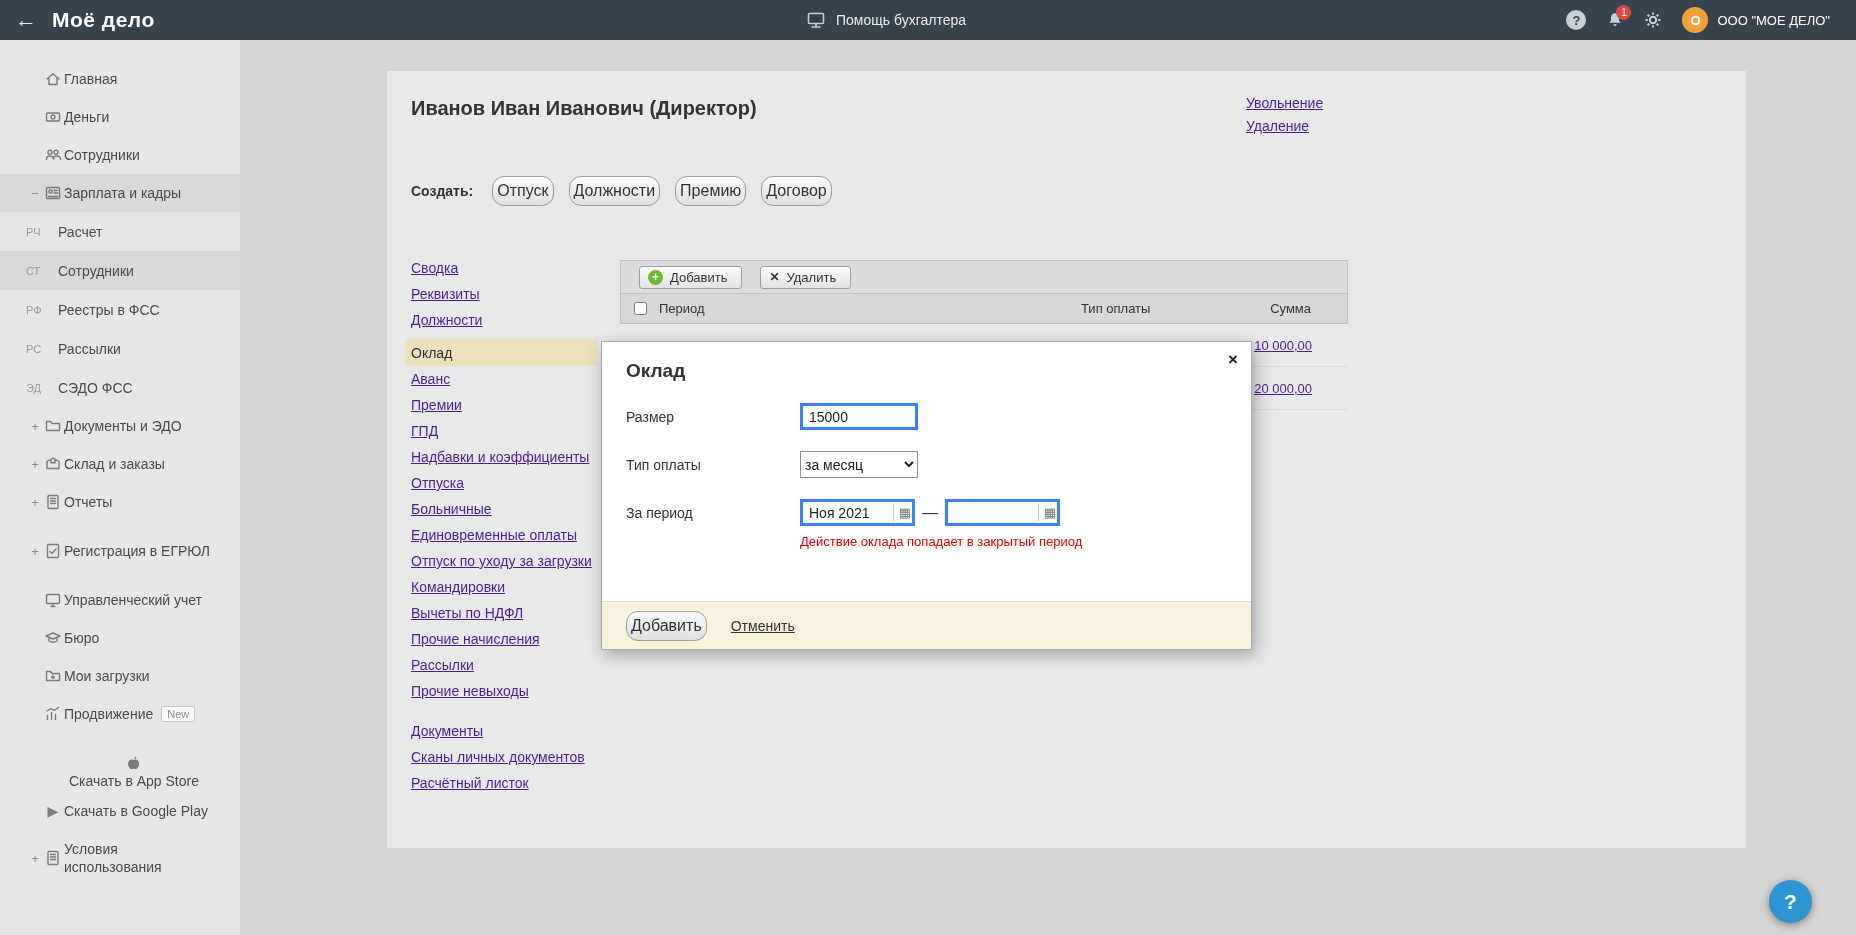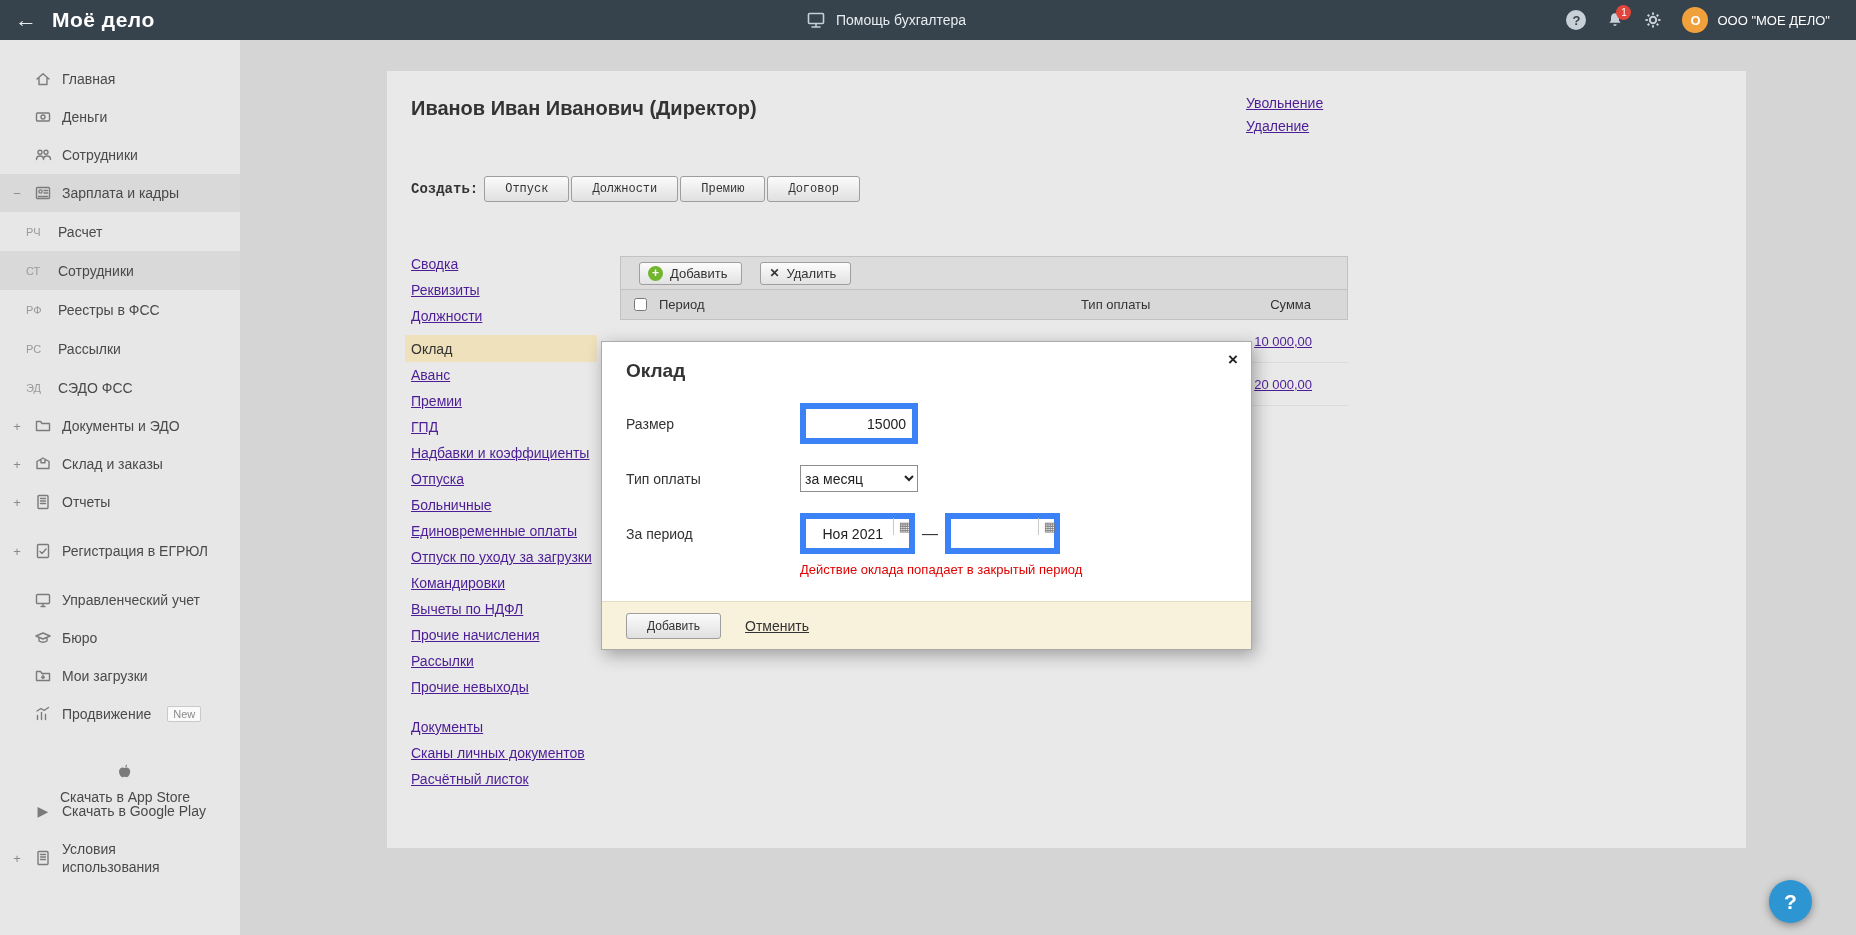--- a/index.html
+++ b/index.html
@@ -40,21 +40,21 @@
     font-size:13px; font-weight:bold; display:flex; align-items:center; justify-content:center;
   }
   .company { font-size:13px; color:#fff; }
 
   
   .sidebar {
     position:absolute; top:40px; left:0; bottom:0; width:240px;
     background:#E7E7E7; padding-top:20px; font-size:14px; color:#4A4A4A; z-index:10;
   }
   .side-item {
-    display:flex; align-items:center; height:38px; padding-left:10px; gap:8px; cursor:pointer;
+    display:flex; align-items:center; height:38px; padding-left:28px; cursor:pointer;
   }
   .side-item.tall { height:60px; }
   .side-item.tall2 { height:56px; }
   .side-item.active { background:#D9D9D9; }
   .expander { width:14px; font-size:13px; color:#8A8A8A; text-align:center; flex:none; }
   .icn { width:22px; flex:none; display:flex; justify-content:center; align-items:center; }
   .side-label { line-height:18px; }
   .wrap-label { width:155px; white-space:normal; }
   .new-badge {
     margin-left:8px; background:#FAFAFA; border:1px solid #C9C9C9; border-radius:2px;
@@ -69,25 +69,25 @@
   .glyph-icn { color:#7B7B7B; font-size:14px; }
 
   
   .card {
     position:absolute; left:387px; top:71px; width:1359px; height:777px;
     background:#E9E9E9; z-index:5; padding:26px 0 0 24px;
   }
   .emp-title { font-size:20px; font-weight:bold; color:#333; }
   .emp-actions { position:absolute; left:859px; top:24px; display:flex; flex-direction:column; gap:7px; font-size:14px; }
   .blue-link { color:#4c1d95; text-decoration:underline; }
-  .create-row { margin-top:56px; display:flex; align-items:center; gap:2px;font-family:Liberation Mono, monospace; }
+  .create-row { margin-top:56px; display:flex; align-items:center; gap:15px; }
   .create-label { font-weight:bold; font-size:14px; margin-right:4px; }
   .btn {
-    background:linear-gradient(#FBFBFB,#E0E0E0); border:1px solid #9E9E9E; border-radius:3px;
-    padding:5px 20px; font-size:12px; color:#333; cursor:pointer; font-family:inherit;
+    background:linear-gradient(#FBFBFB,#E0E0E0); border:1px solid #9E9E9E; border-radius:12px;
+    padding:5px 4px; font-size:16px; color:#333; cursor:pointer; font-family:inherit;
   }
   .columns { margin-top:54px; display:flex; align-items:flex-start; }
   .nav-col { width:203px; flex:none; font-size:14px; }
   .nav-col .link { margin-bottom:9px; line-height:17px; }
   .nav-selected {
     background:#F0E1BD; color:#333; width:192px; height:27px; margin:10px 0 5px -6px;
     padding-left:6px; display:flex; align-items:center; cursor:pointer;
   }
   .nav-gap { height:14px; }
 
@@ -125,22 +125,22 @@
     background:#fff; border:1px solid #ABABAB; box-shadow:3px 5px 16px rgba(0,0,0,.32);
     z-index:40;
   }
   .modal-title { font-size:19px; font-weight:bold; color:#333; padding:18px 24px 0; }
   .modal-close {
     position:absolute; top:9px; right:13px; font-size:17px; font-weight:bold; color:#222; cursor:pointer; line-height:1;
   }
   .frow { display:flex; align-items:center; padding:0 24px; margin-top:21px; }
   .frow label { width:174px; flex:none; font-size:14px; color:#333; }
   .txt {
-    width:118px; height:41px; border:6px solid #3b82f6; background:#fff; color:#222;
-    padding:2px 6px; font-size:14px; font-family:inherit;text-align:right;
+    width:118px; height:27px; border:3px solid #3b82f6; background:#fff; color:#222;
+    padding:2px 6px; font-size:14px; font-family:inherit;
   }
   .sel { width:118px; height:27px; font-size:14px; font-family:inherit; border:1px solid #8E8E8E; background:#fff; color:#222; }
   .date-wrap { position:relative; display:inline-block; }
   .date { width:115px; padding-right:26px; }
   .cal {
     position:absolute; right:4px; top:5px; font-size:13px; color:#777; cursor:pointer;
     border-left:1px solid #C9C9C9; padding-left:5px; line-height:17px;
   }
   .dash { margin:0 7px; color:#333; }
   .err { margin:8px 24px 0 198px; color:#E00000; font-size:13px; }

